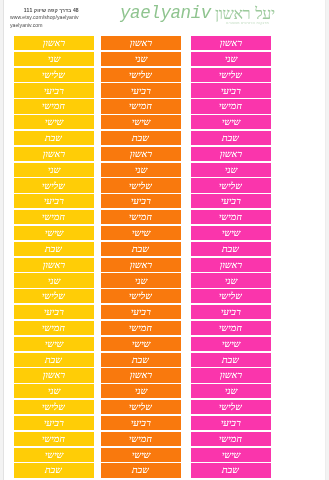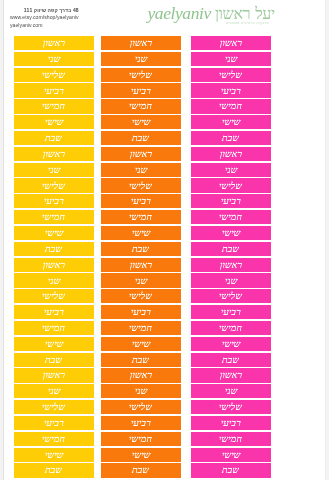--- a/index.html
+++ b/index.html
@@ -38,21 +38,21 @@
     letter-spacing:0.1px;
   }
   #logo{
     position:absolute;right:52px;top:4px;
     height:28px;
     display:flex;align-items:flex-start;
     white-space:nowrap;
   }
   #logo-wrap{position:relative;}
   .logo-latin{
-    font-family:Liberation Serif, serif;
+    font-family:Liberation Mono, monospace;
     font-style:italic;
     font-size:17.5px;
     color:#8fc48f;
     letter-spacing:-0.4px;
     line-height:19px;
     display:inline-block;
     vertical-align:top;
   }
   .logo-heb{
     font-family:"DejaVu Serif", serif;

